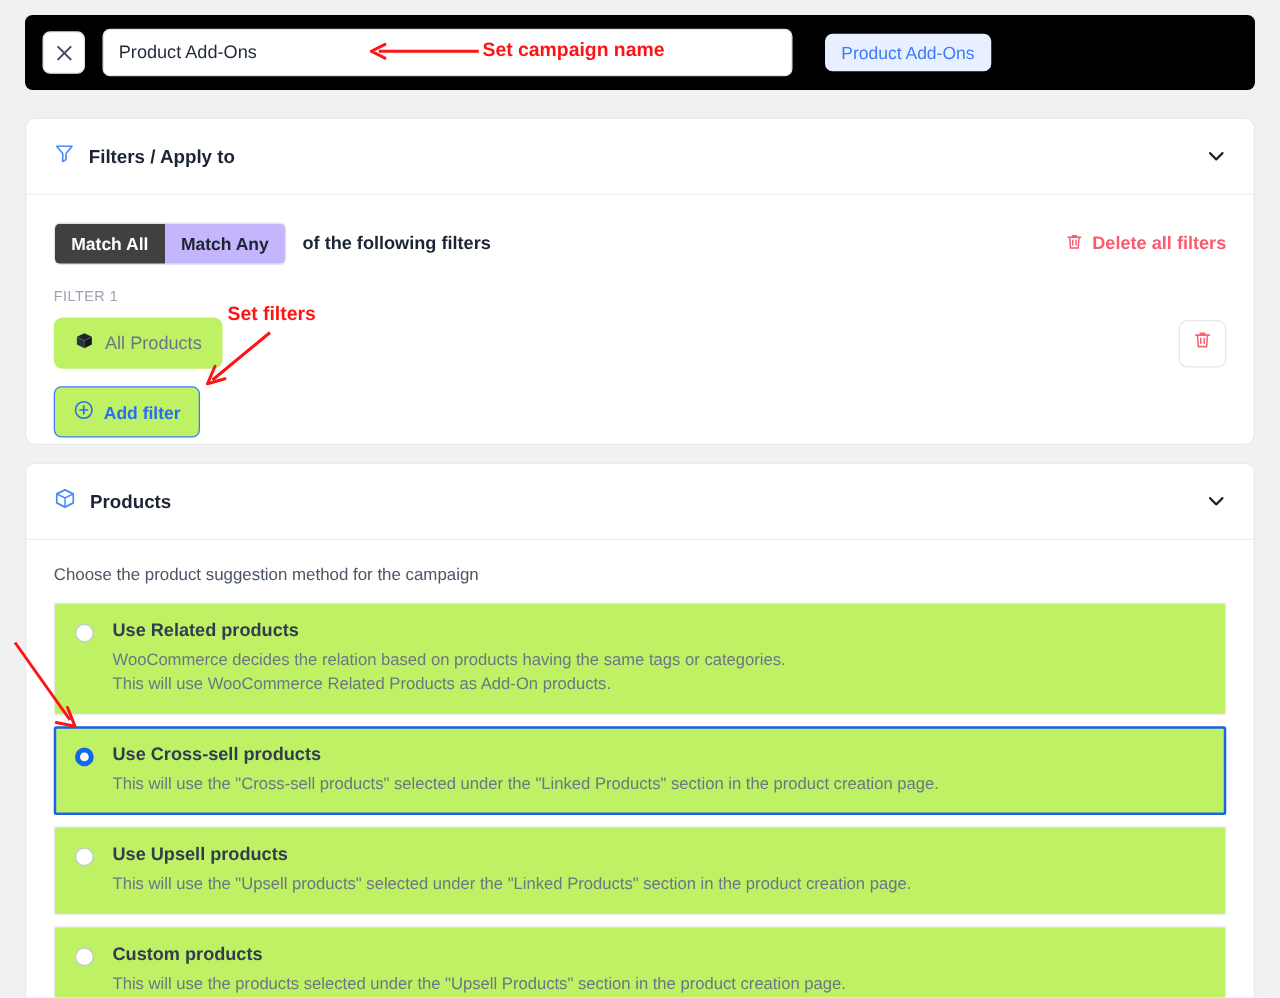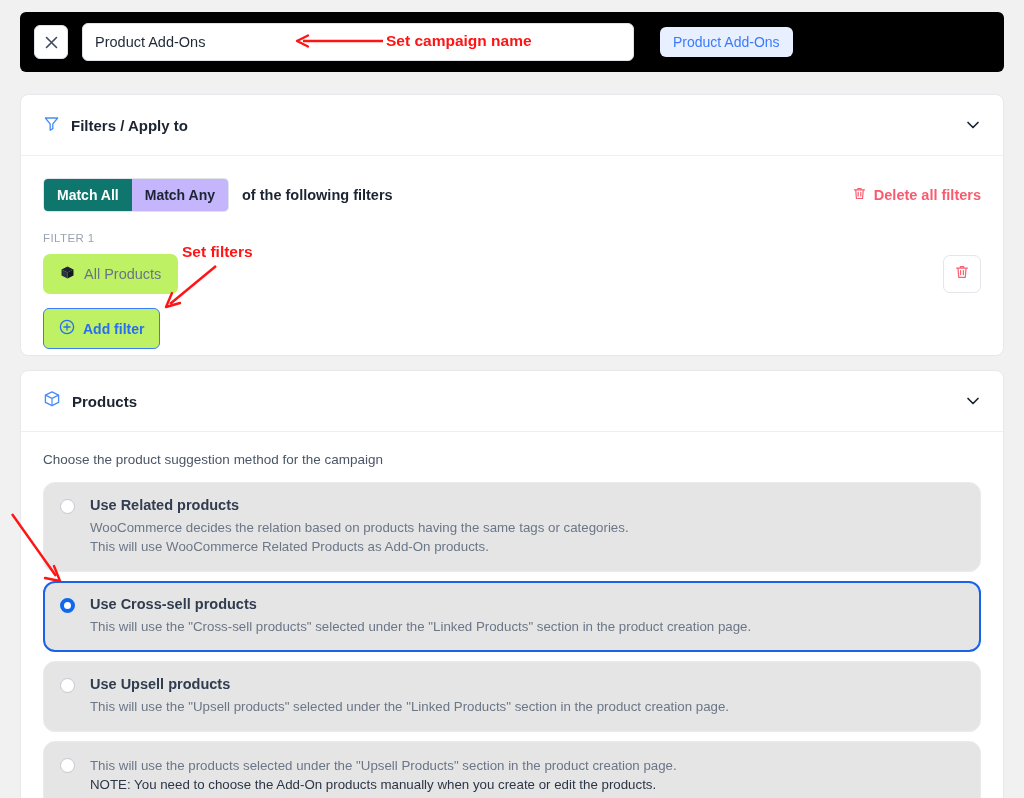--- a/index.html
+++ b/index.html
@@ -100,21 +100,21 @@
     border-radius: 5px;
     overflow: hidden;
     height: 34px;
   }
   .seg > div {
     display: flex; align-items: center;
     padding: 0 13px;
     font-size: 14px;
     cursor: pointer;
   }
-  .seg .on { background: #0f766e; color: #fff; font-weight: bold; }
+  .seg .on { background: #404040; color: #fff; font-weight: bold; }
   .seg .off { background: #c4b5fd; color: #1c2433; font-weight: bold; }
   .match-caption {
     margin-left: 13px;
     font-size: 14.5px;
     color: #1c2433;
     font-weight: bold;
   }
   .del-all {
     margin-left: auto;
     display: flex; align-items: center; gap: 7px;
@@ -173,25 +173,25 @@
     width: 984px; height: 440px;
   }
   .prod-body { padding: 20px 22px 0 22px; }
   .choose-text {
     font-size: 13.5px;
     color: #4a5565;
     margin-bottom: 15px;
   }
   .opt {
     border: 1px solid #e8eaee;
-    border-radius: 12px;
+    border-radius: 2px;
     padding: 14px 16px 15px 16px;
     margin-bottom: 9px;
     display: flex;
-    background: #e5e5e5;
+    background: #bef264;
   }
   .opt.selected {
     border: 2px solid #1a62e8;
     padding: 13px 15px 14px 15px;
   }
   .radio {
     width: 15px; height: 15px;
     border-radius: 50%;
     border: 1.5px solid #c3c9d2;
     background: #fff;
@@ -353,20 +353,21 @@
         <div class="radio"></div>
         <div class="opt-txt">
           <div class="opt-title">Use Upsell products</div>
           <div class="opt-desc">This will use the "Upsell products" selected under the "Linked Products" section in the product creation page.</div>
         </div>
       </div>
 
       <div class="opt">
         <div class="radio"></div>
         <div class="opt-txt">
+          <div class="opt-title">Custom products</div>
           <div class="opt-desc">This will use the products selected under the "Upsell Products" section in the product creation page.</div>
           <div class="opt-note">NOTE: You need to choose the Add-On products manually when you create or edit the products.</div>
         </div>
       </div>
     </div>
   </div>
 
   <div class="anno" style="left:386px; top:32px;">Set campaign name</div>
   <svg class="anno-svg" style="left:295px; top:30px;" width="90" height="22">
     <path d="M88 11 L8 11" stroke="#fe1414" stroke-width="2.3" fill="none"></path>

